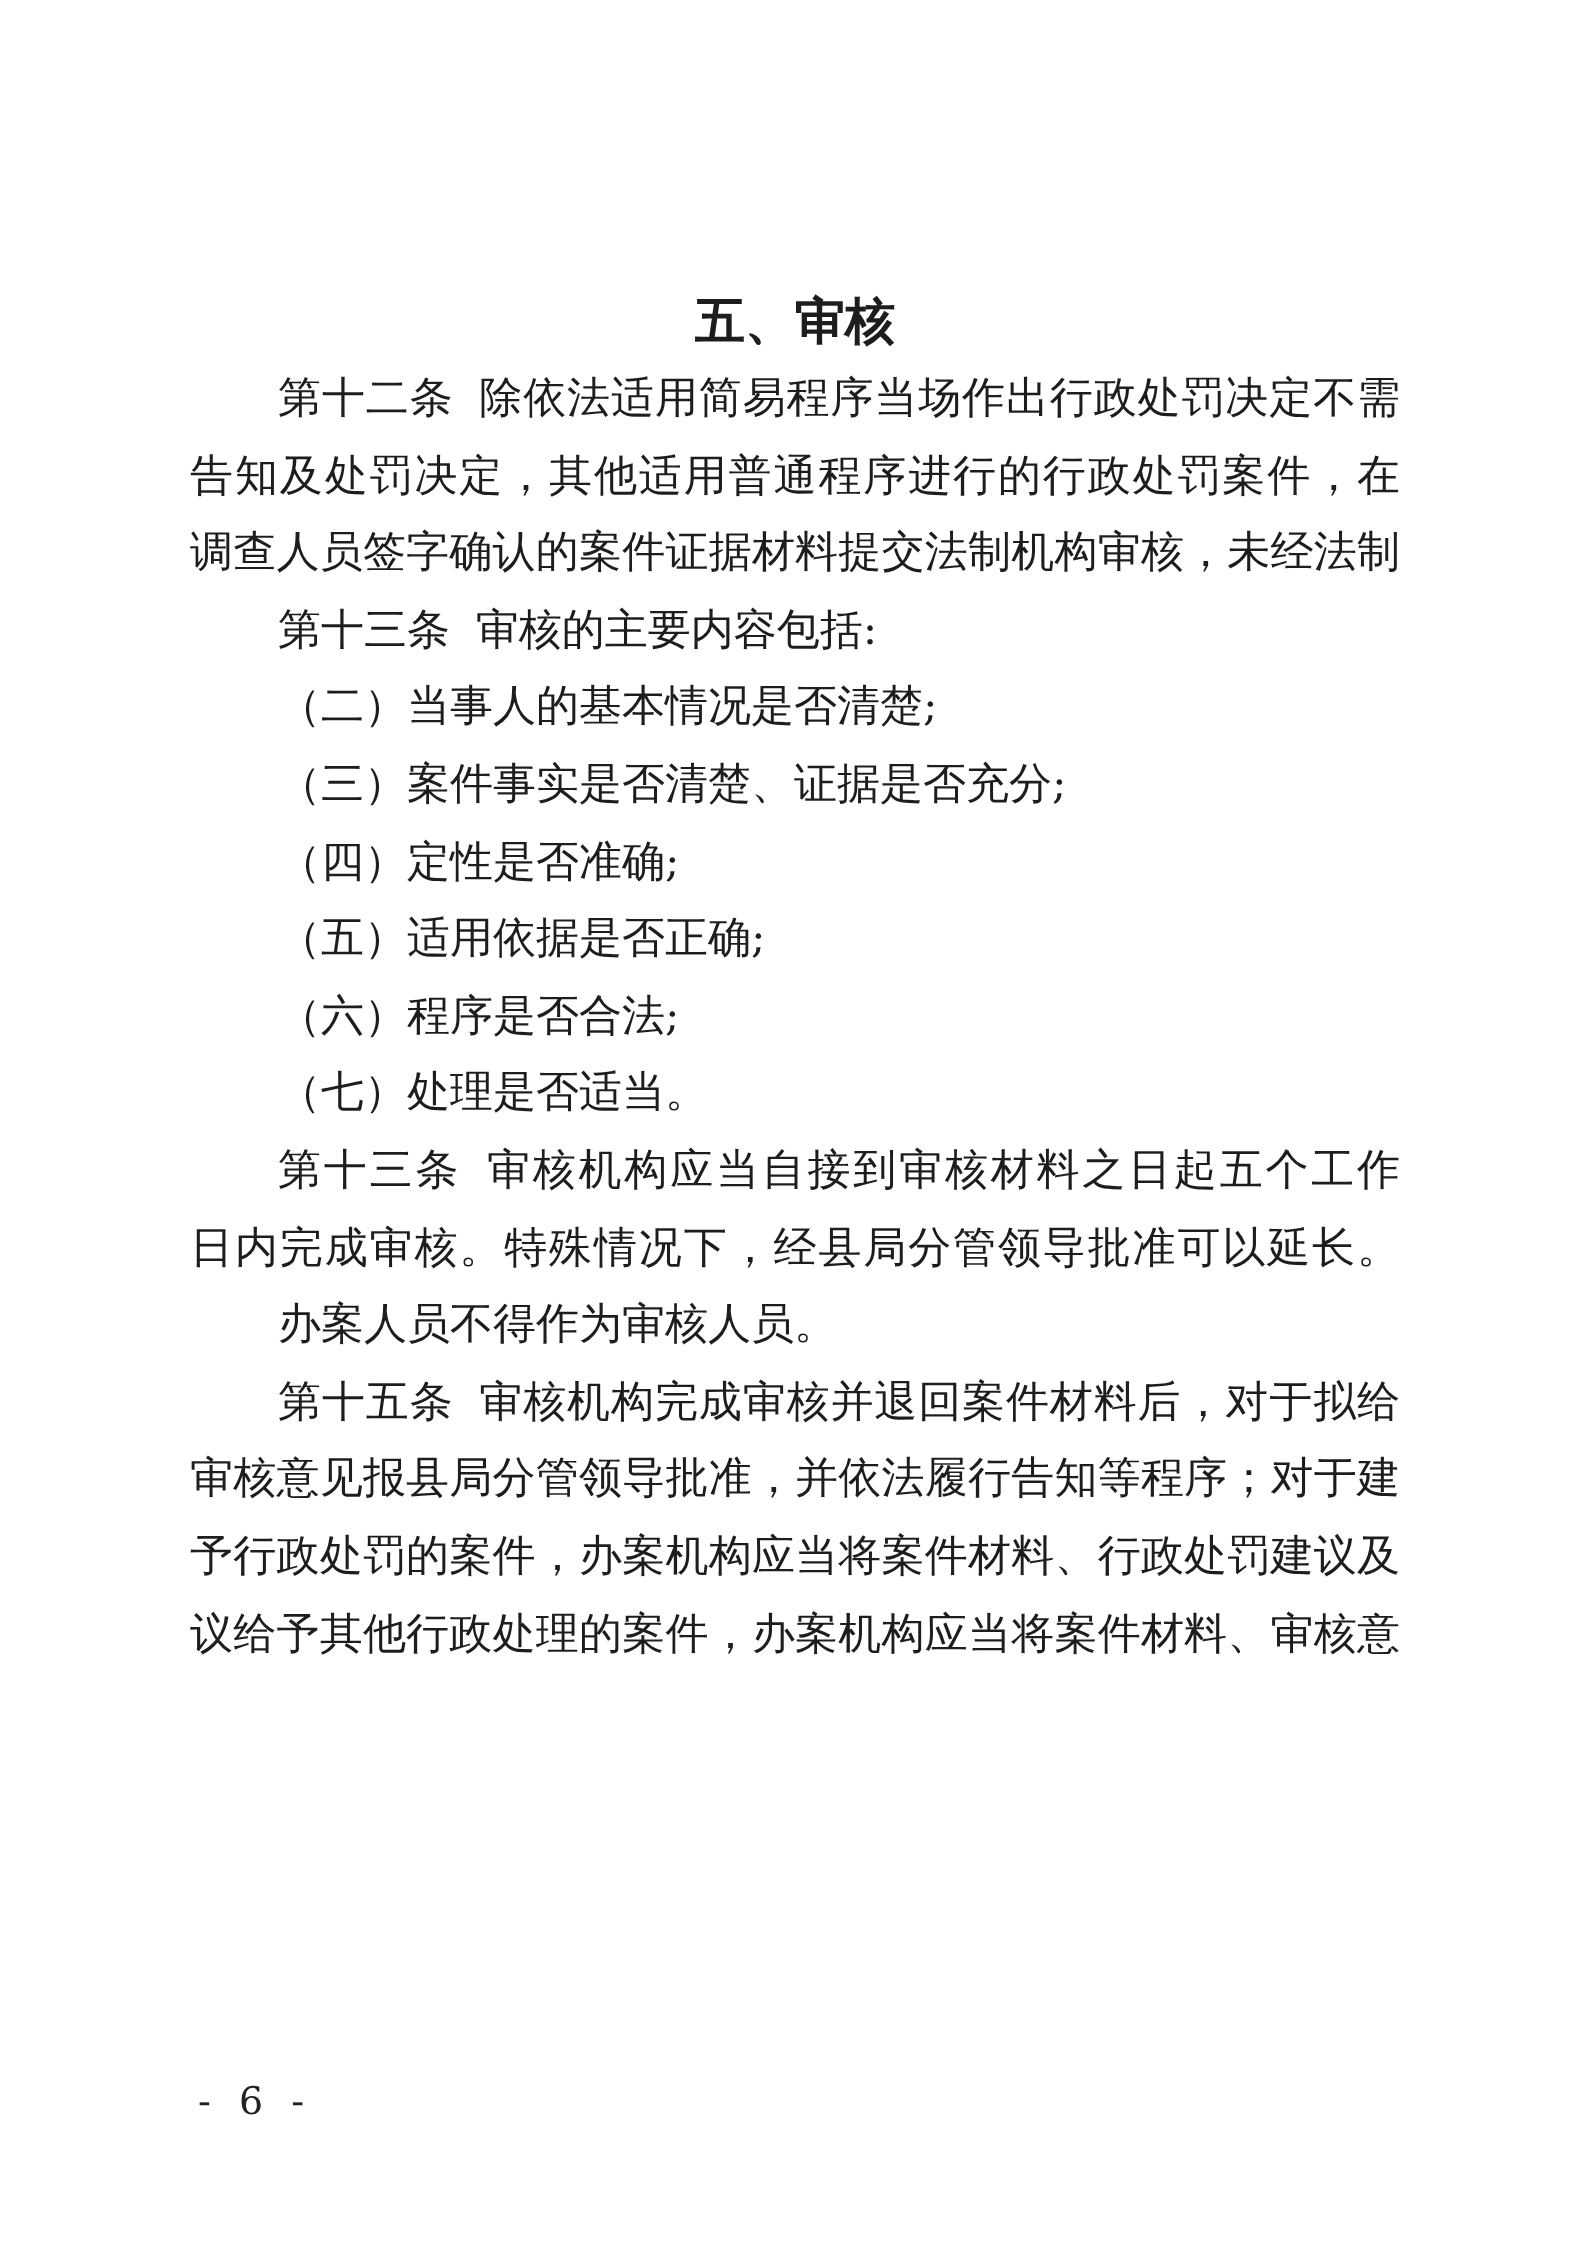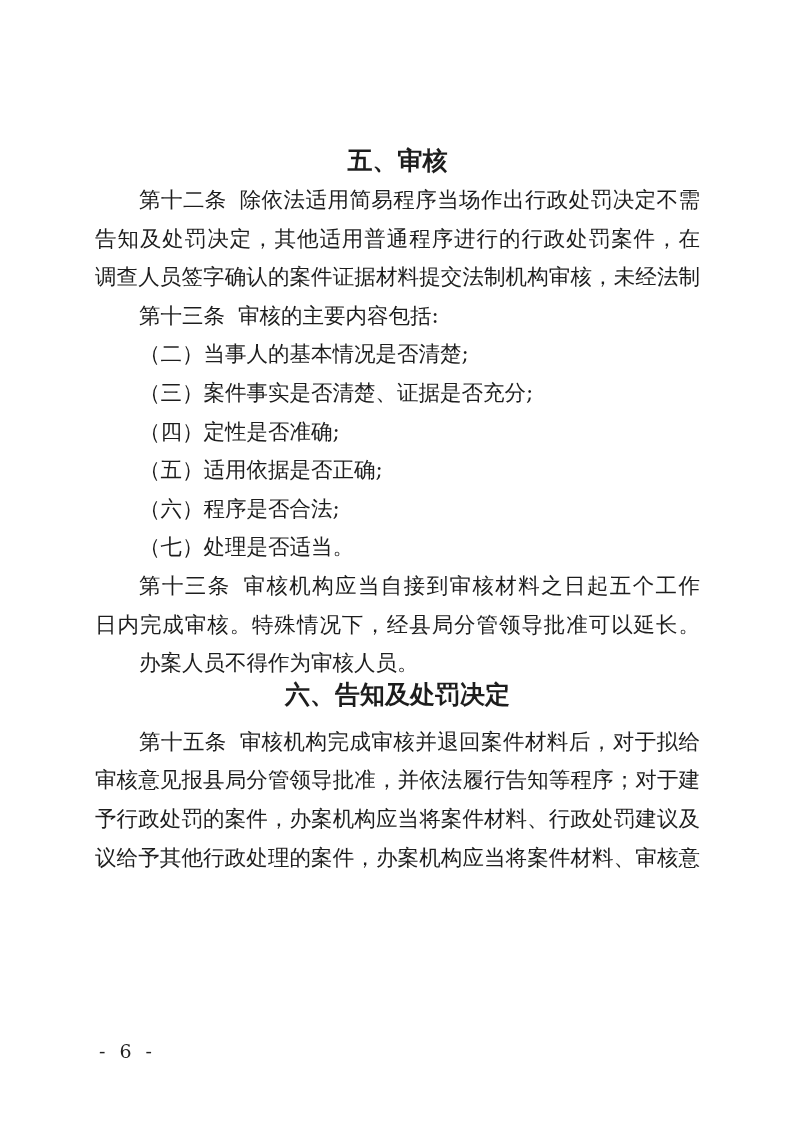--- a/index.html
+++ b/index.html
@@ -74,21 +74,20 @@
     <p class="line indent"><span>（三）案件事实是否清楚、证据是否充分;</span></p>
     <p class="line indent"><span>（四）定性是否准确;</span></p>
     <p class="line indent"><span>（五）适用依据是否正确;</span></p>
     <p class="line indent"><span>（六）程序是否合法;</span></p>
     <p class="line indent"><span>（七）处理是否适当。</span></p>
 
     <p class="line indent fill"><span class="term">第十三条</span><span>审核机构应当自接到审核材料之日起五个工作</span></p>
     <p class="line fill"><span>日内完成审核。特殊情况下，经县局分管领导批准可以延长。</span></p>
     <p class="line indent"><span>办案人员不得作为审核人员。</span></p>
 
-    <div class="heading h6">六、告知及处罚决定</div>
 
     <p class="line indent fill"><span class="term">第十五条</span><span>审核机构完成审核并退回案件材料后，对于拟给</span></p>
     <p class="line fill"><span>审核意见报县局分管领导批准，并依法履行告知等程序；对于建</span></p>
     <p class="line fill"><span>予行政处罚的案件，办案机构应当将案件材料、行政处罚建议及</span></p>
     <p class="line fill"><span>议给予其他行政处理的案件，办案机构应当将案件材料、审核意</span></p>
 
   </div>
 
   <div class="footer">- 6 -</div>
 </div>

